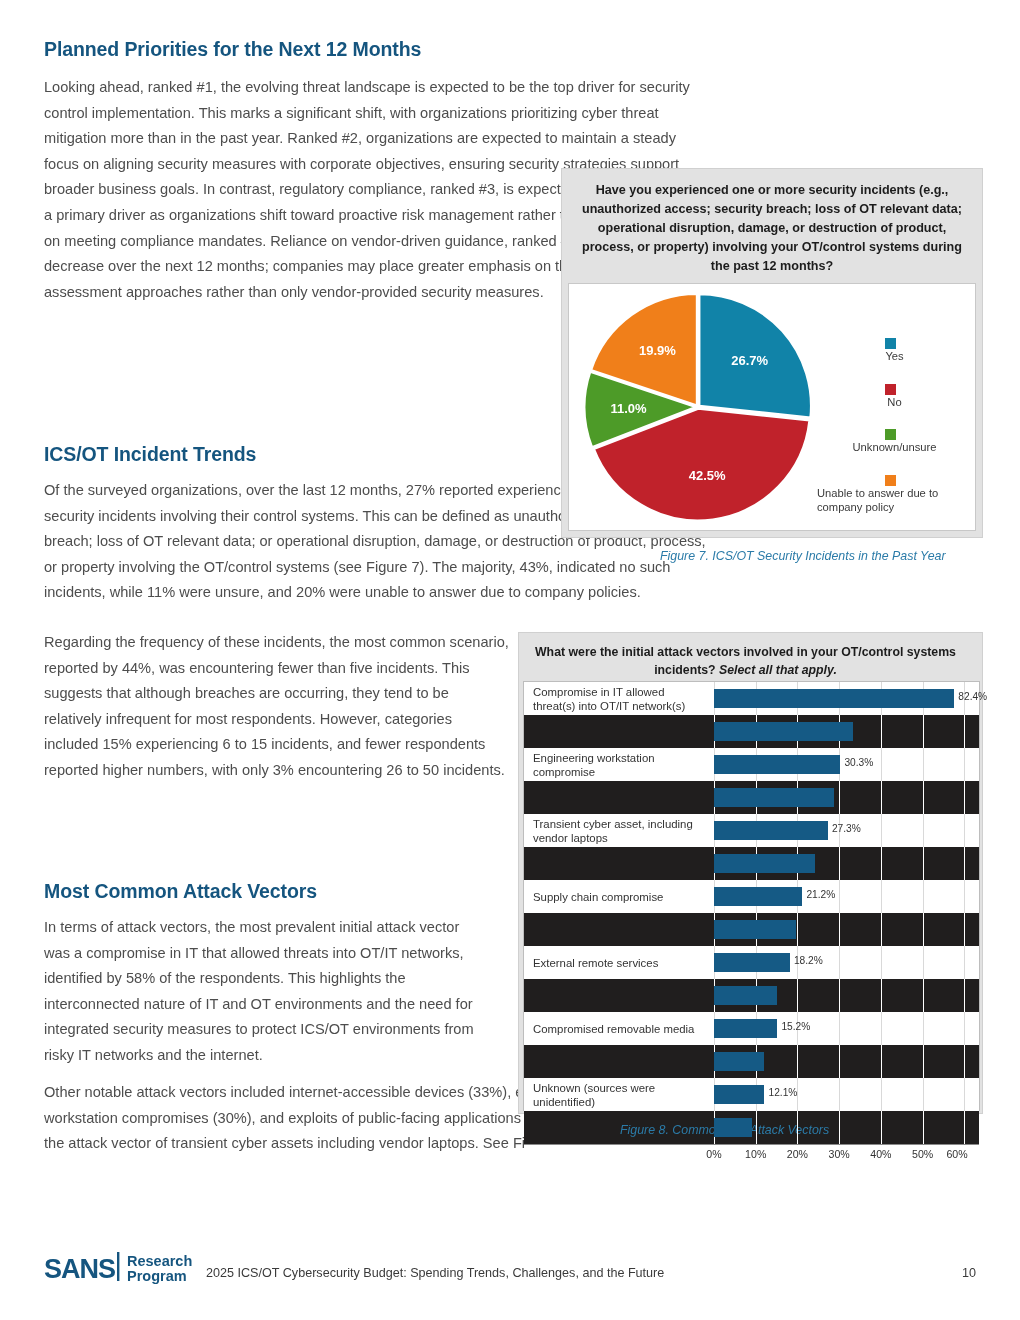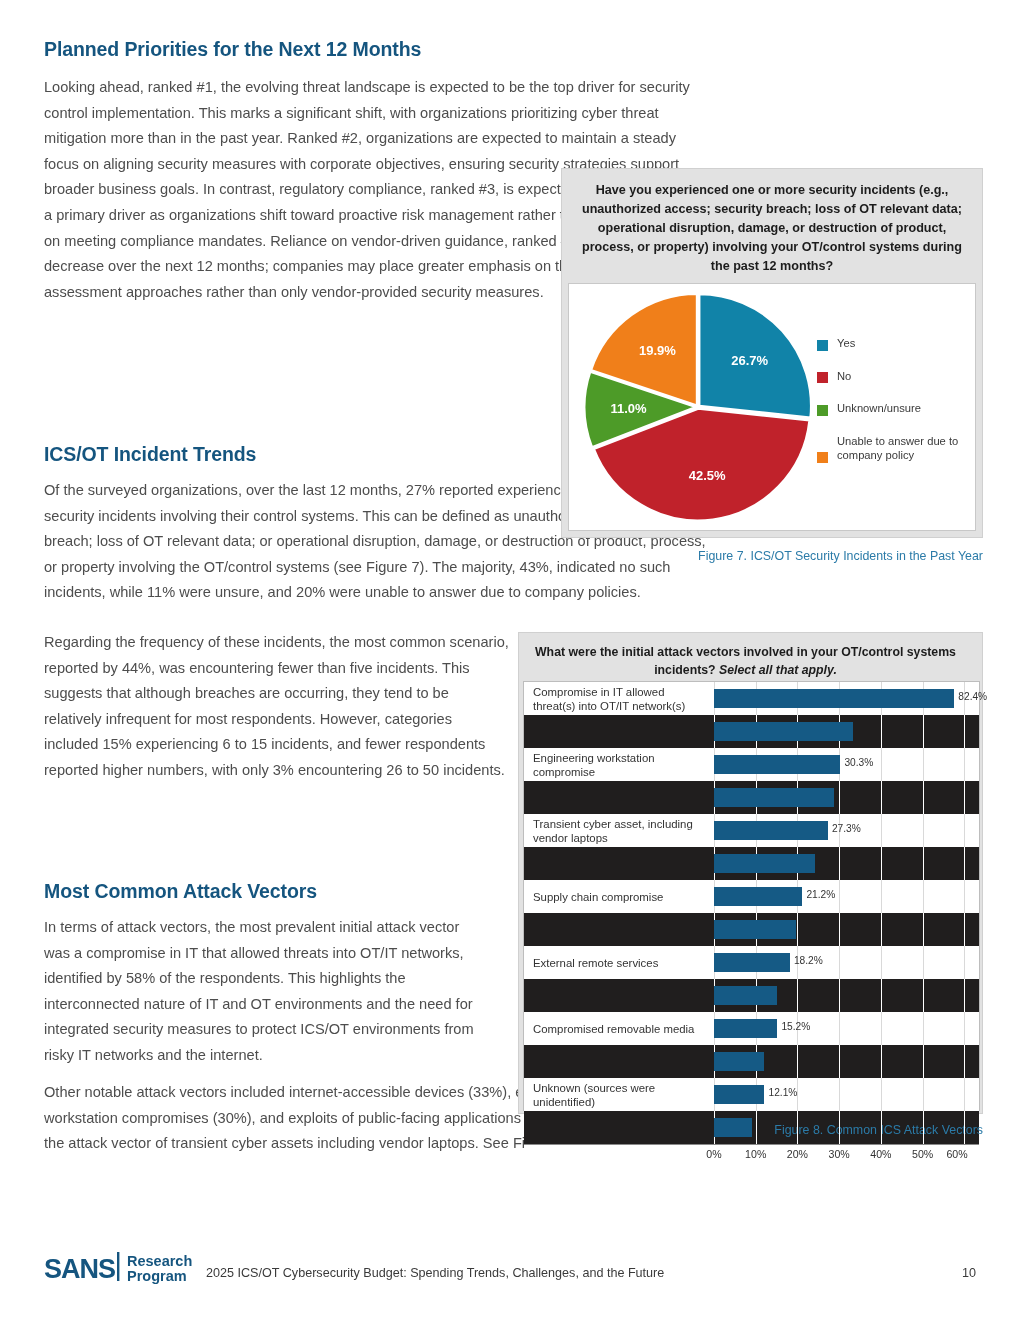--- a/index.html
+++ b/index.html
@@ -59,27 +59,27 @@
     width: 408px; height: 248px;
     background: #ffffff;
     border: 1px solid #c8c8c8;
   }
   #pie-svg { position: absolute; left: 14px; top: 8px; }
   .slice-label {
     font-family: "Liberation Sans", sans-serif;
     font-size: 13px; font-weight: bold; fill: #ffffff;
   }
   #pie-legend { position: absolute; left: 248px; top: 52px; width: 155px; }
-  .legend-row { display: flex; align-items: flex-end; margin-bottom: 18px; }
+  .legend-row { display: flex; align-items: center; margin-bottom: 18px; flex-direction: column; }
   .legend-sw { width: 11px; height: 11px; flex: 0 0 11px; margin-top: 2px; margin-right: 9px; }
   .legend-tx { font-size: 11.2px; line-height: 14.5px; color: #3a3a3a; }
 
   .fig-caption {
-    font-size: 12.4px; color: #2b7ba8;
-    line-height: 16px; text-align: right;
+    font-size: 12.4px; font-style: italic; color: #2b7ba8;
+    line-height: 16px; 
   }
   #cap7 { position: absolute; left: 660px; top: 548px; width: 323px; }
   #cap8 { position: absolute; left: 620px; top: 1122px; width: 363px; }
 
   
   #fig8 {
     position: absolute; left: 518px; top: 632px;
     width: 465px; height: 482px;
     background: #e2e2e2;
     border: 1px solid #d0d0d0;

